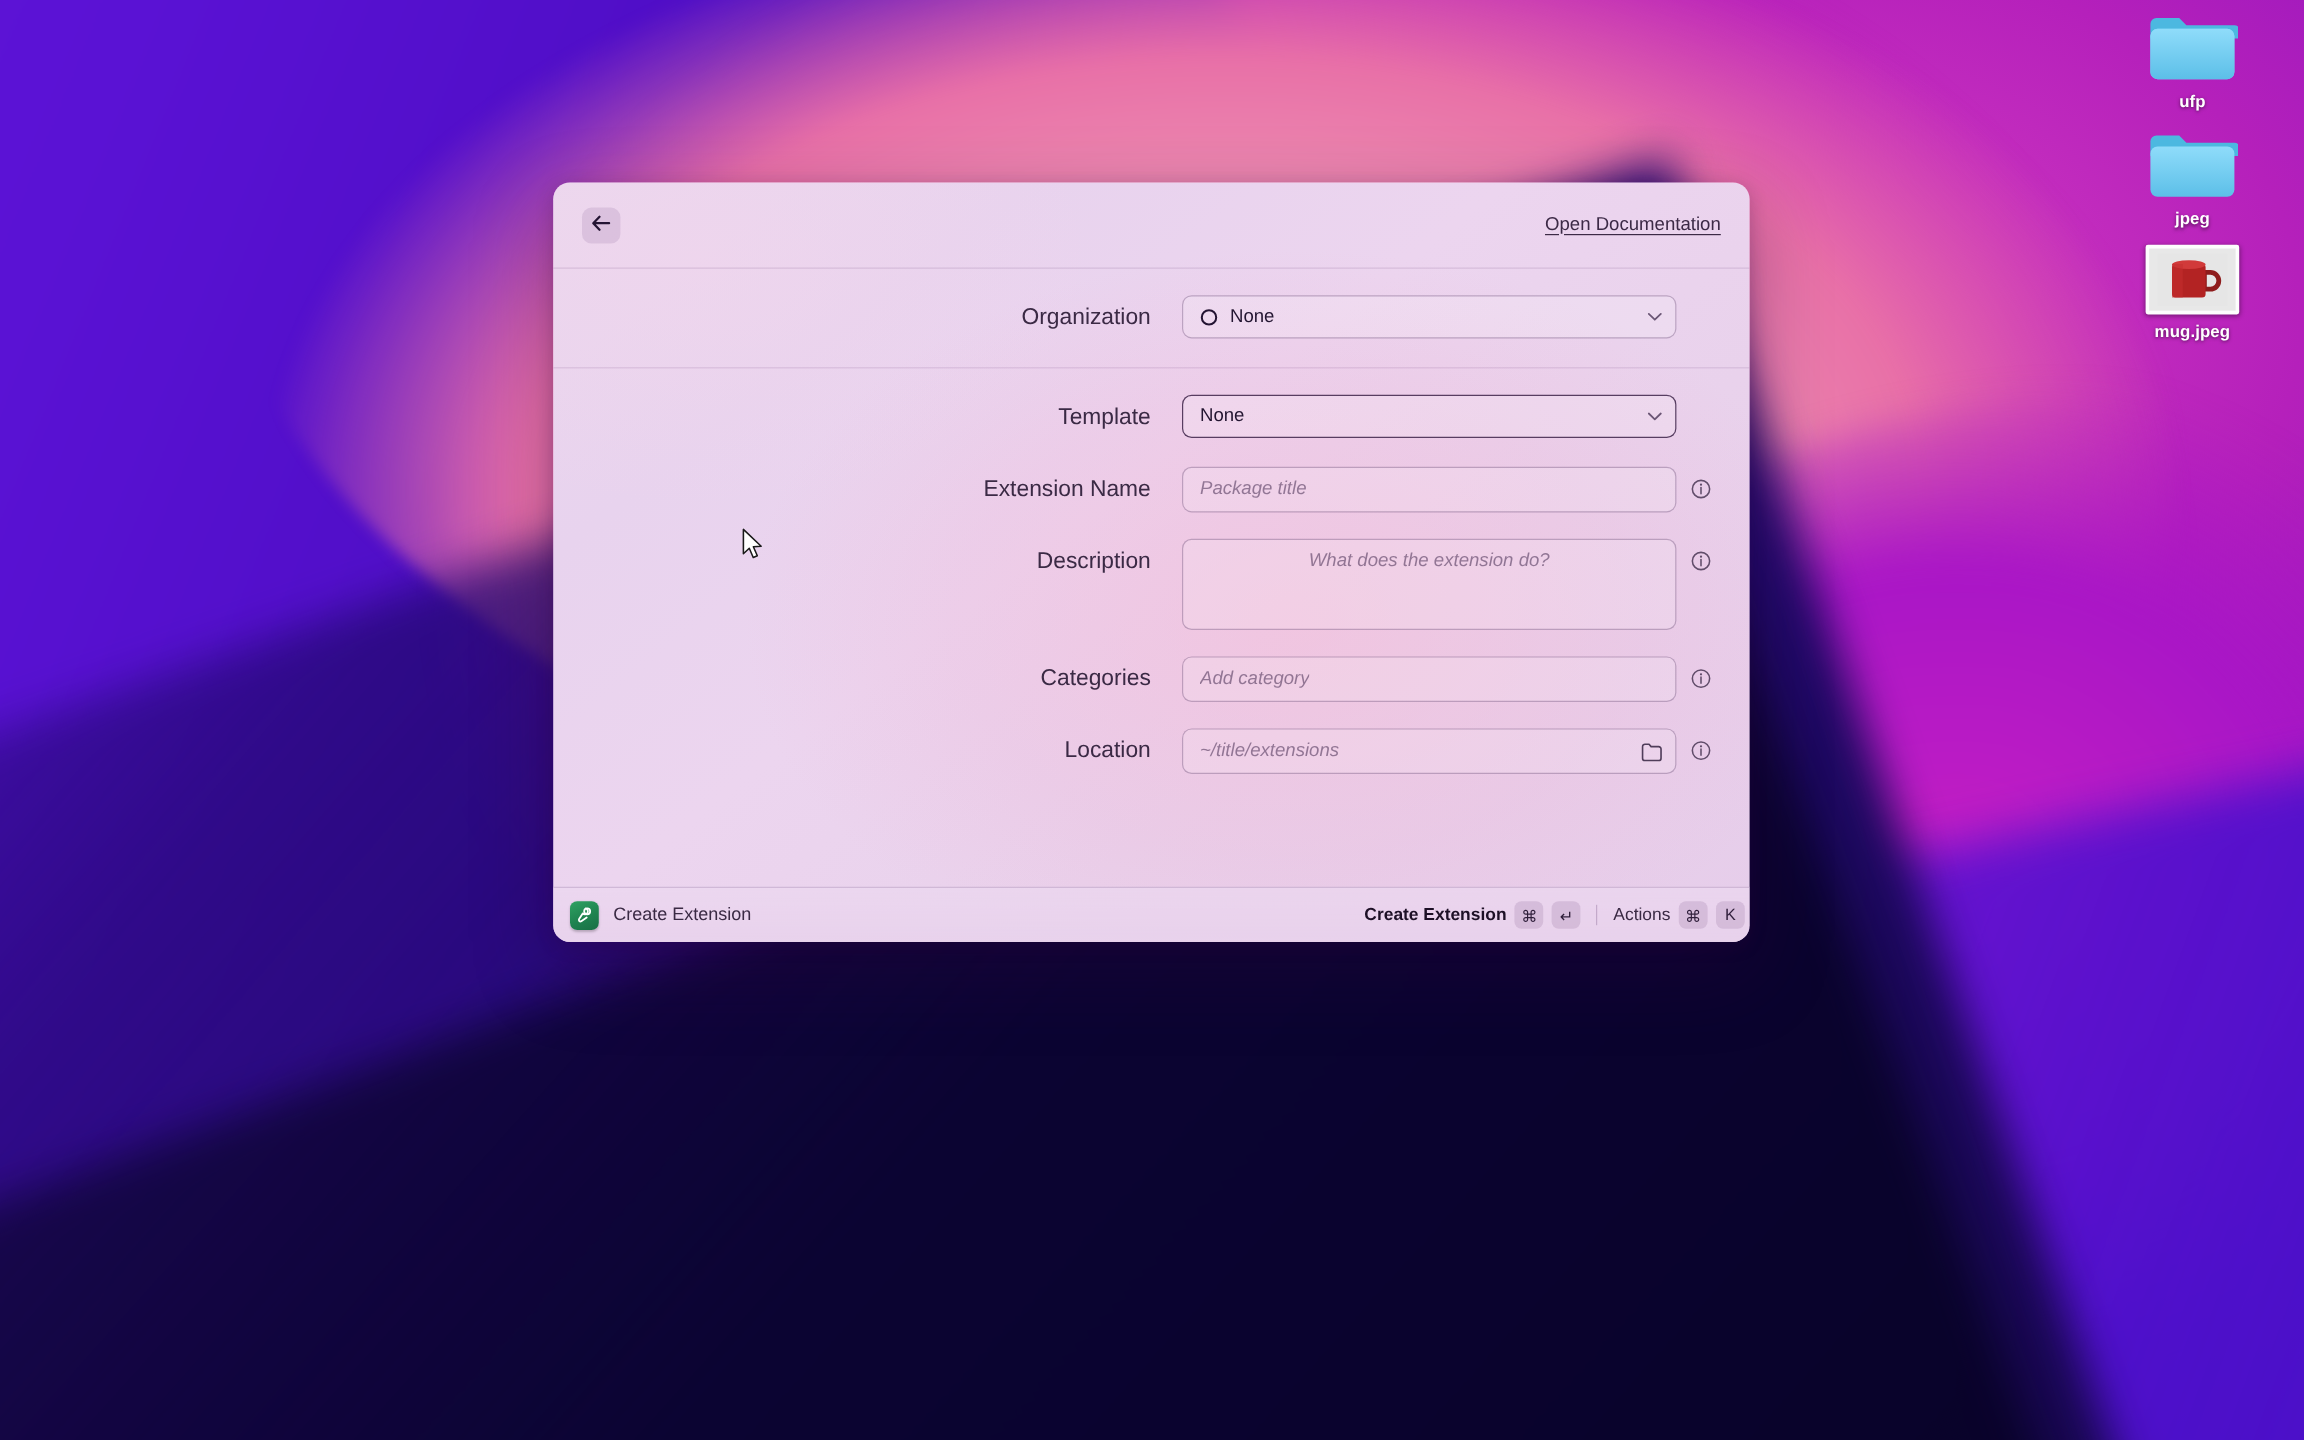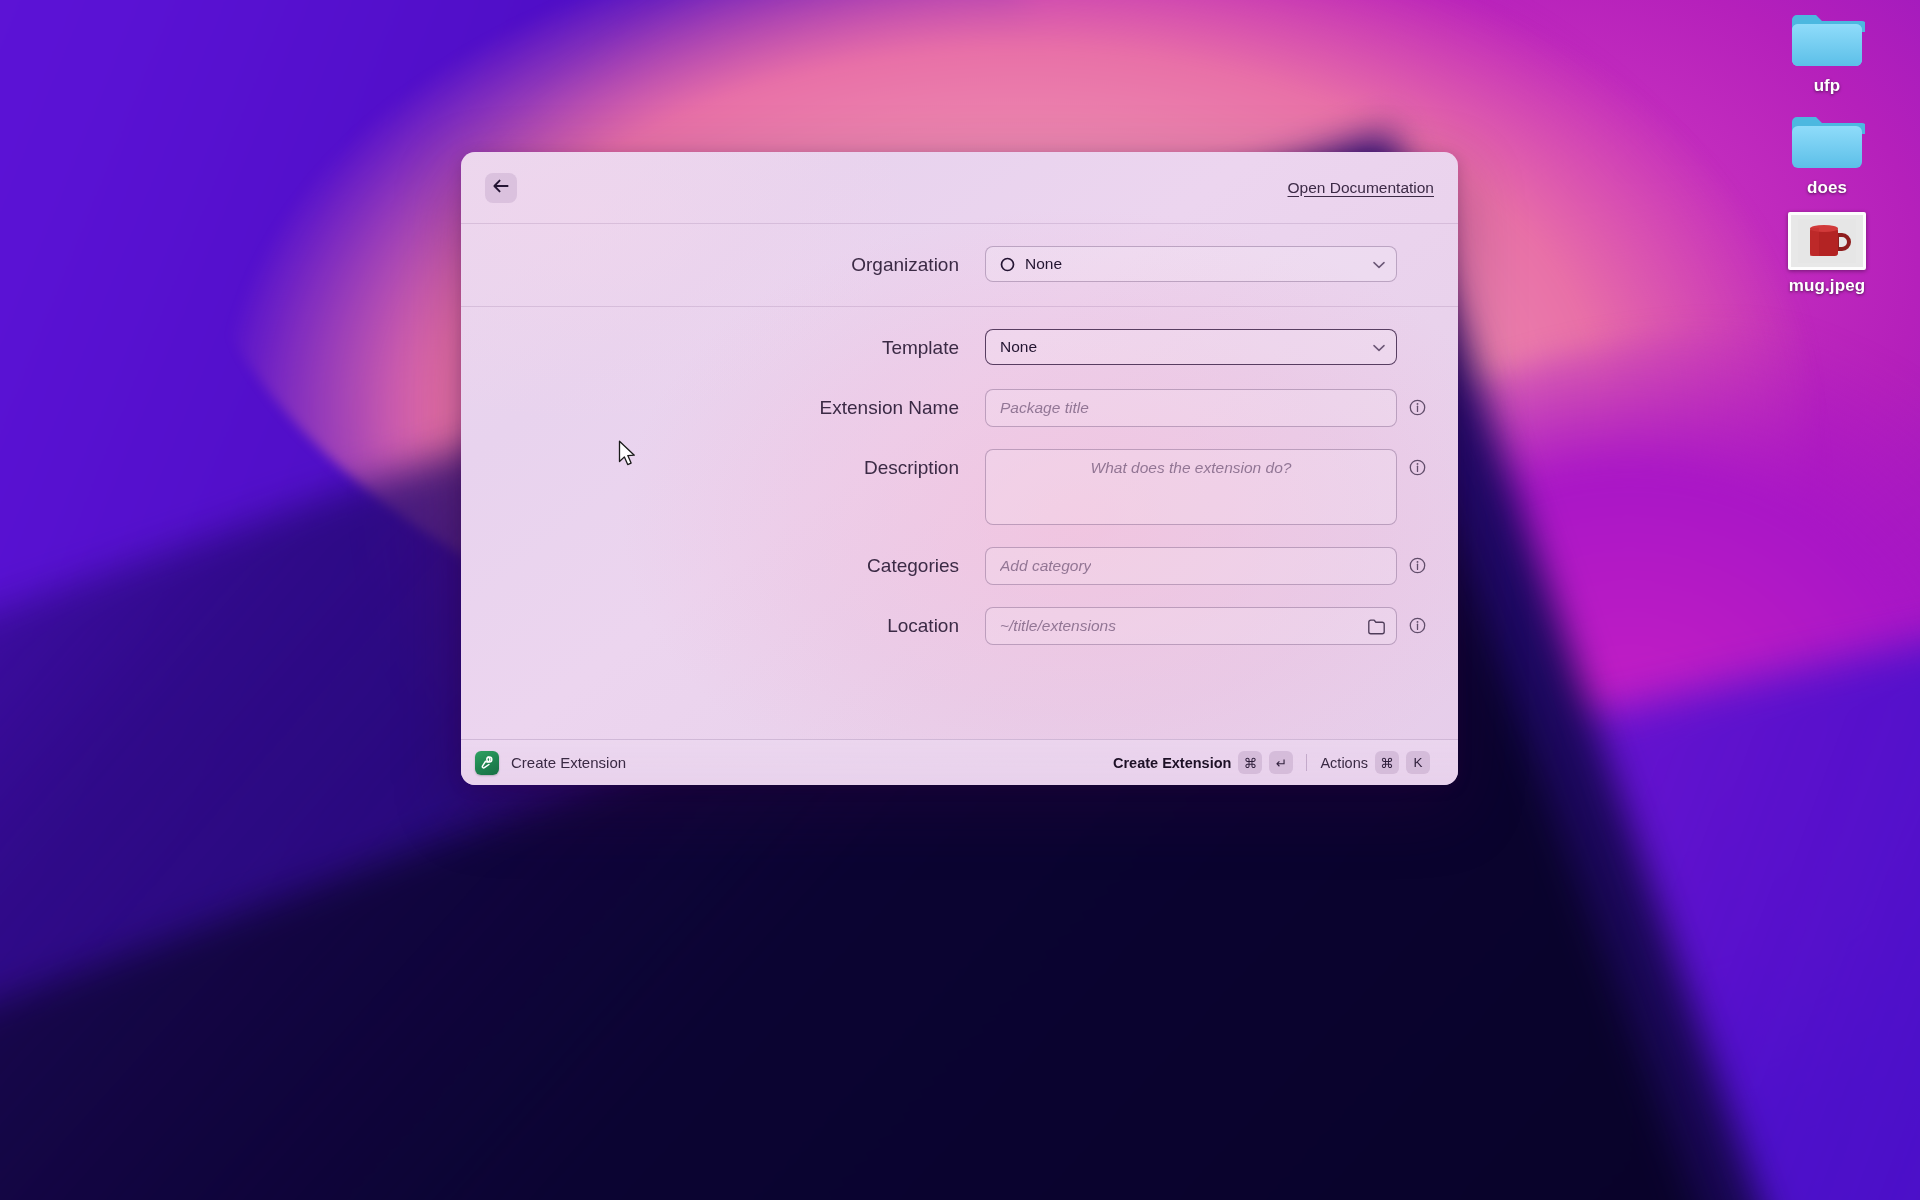--- a/index.html
+++ b/index.html
@@ -90,21 +90,21 @@
   }
   .desk-icon {
     width: 132px;
     display: flex;
     flex-direction: column;
     align-items: center;
     cursor: default;
   }
   .desk-icon-label {
     margin-top: 6px;
-    font-size: 17px;
+    font-size: 14px;
     font-weight: bold;
     color: #ffffff;
     text-shadow: 0 1px 3px rgba(0,0,0,0.55);
     letter-spacing: .1px;
   }
   .folder-glyph { width: 76px; height: 62px; display: block; }
   .mug-thumb {
     width: 78px; height: 58px;
     background: #e8e8e8;
     border: 3px solid #fdfdfd;
@@ -247,21 +247,21 @@
     font-style: italic;
   }
   .folder-btn { margin-left: auto; display: flex; cursor: pointer; opacity: .82; }
 
   
   .panel-footer {
     flex: 0 0 46px;
     height: 46px;
     display: flex;
     align-items: center;
-    padding: 0 28px 0 14px;
+    padding: 0 4px 0 14px;
     border-top: 1px solid rgba(90,50,105,0.16);
     background: linear-gradient(180deg, rgba(236,216,240,0.72) 0%, rgba(232,210,236,0.86) 100%);
   }
   .ext-badge {
     width: 24px; height: 24px;
     border-radius: 6px;
     background: linear-gradient(155deg, #2fa262 0%, #1f8350 55%, #186f44 100%);
     display: flex; align-items: center; justify-content: center;
     box-shadow: 0 1px 2px rgba(0,0,0,0.22);
   }
@@ -340,21 +340,21 @@
           <path d="M3 12a5 5 0 0 1 5-5h19l6 6h40a5 5 0 0 1 5 5v6H3z" fill="#4cb8e0"></path>
           <rect x="3" y="16" width="70" height="42" rx="6" fill="url(#fgrad2)"></rect>
           <defs>
             <linearGradient id="fgrad2" x1="0" y1="0" x2="0" y2="1">
               <stop offset="0" stop-color="#8fdcfa"></stop>
               <stop offset="1" stop-color="#5cbfe8"></stop>
             </linearGradient>
           </defs>
         </svg>
       </span>
-      <span class="desk-icon-label">does</span>
+      <span class="desk-icon-label">jpeg</span>
     </div>
 
     <div class="desk-icon">
       <span class="mug-thumb">
         <svg width="58" height="44" viewBox="0 0 58 44">
           <rect width="58" height="44" fill="#e6e6e6"></rect>
           <path d="M39 16h5a7 7 0 0 1 0 14h-5z" fill="none" stroke="#8e1d1d" stroke-width="4"></path>
           <rect x="12" y="9" width="28" height="28" rx="3" fill="#b32323"></rect>
           <ellipse cx="26" cy="9.5" rx="14" ry="3.6" fill="#d13a3a"></ellipse>
           <rect x="12" y="9" width="9" height="28" fill="#c43030" opacity=".55"></rect>

